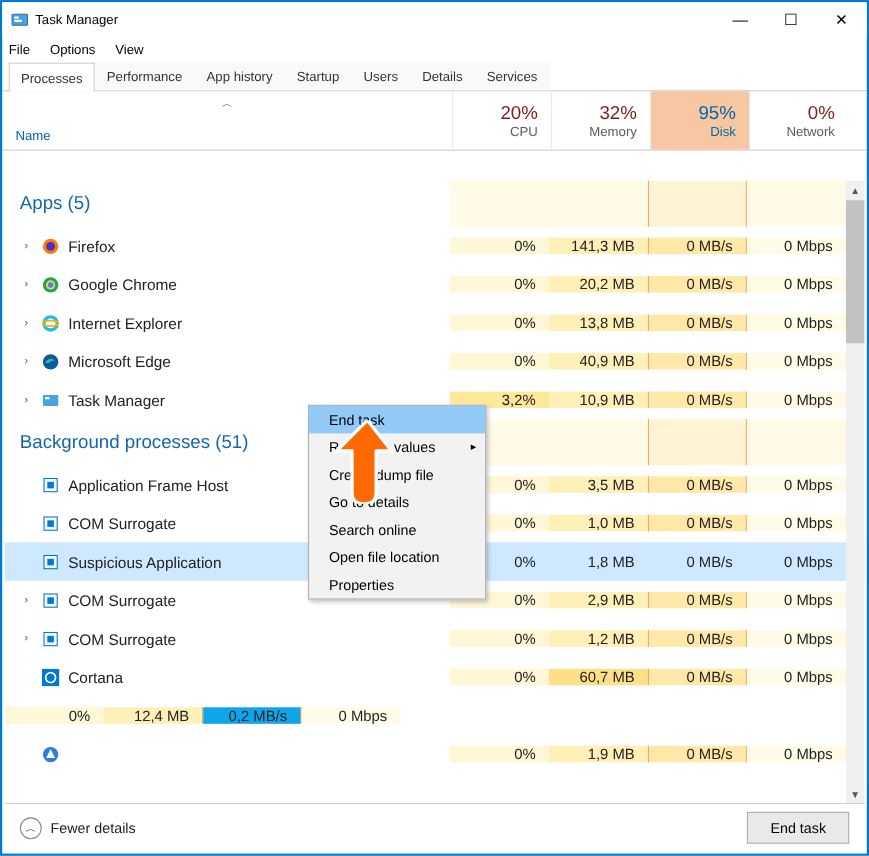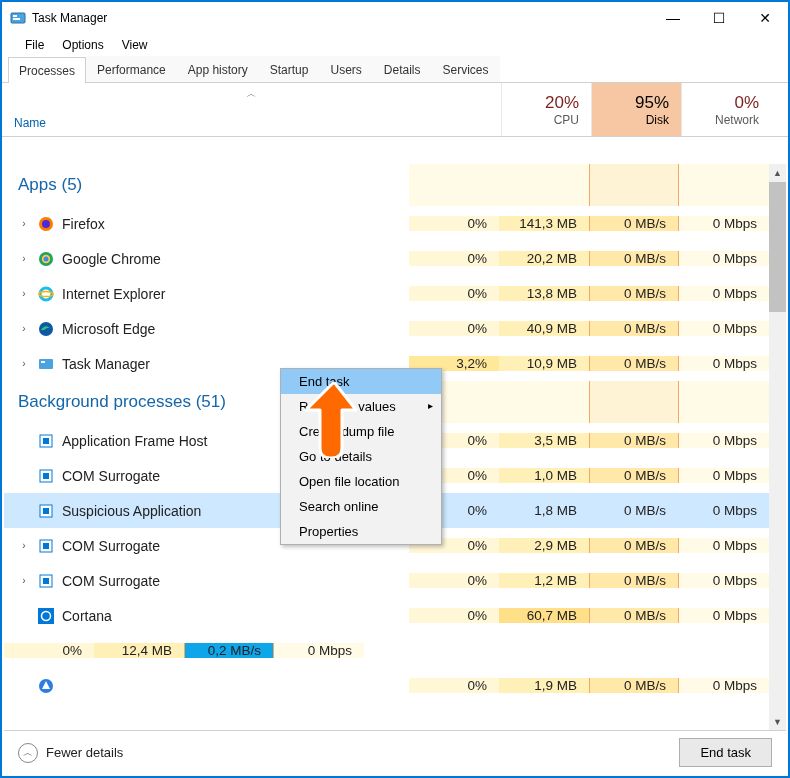--- a/index.html
+++ b/index.html
@@ -2,32 +2,32 @@
 <html><head>
 <meta charset="utf-8">
 <style>
 * { box-sizing: border-box; margin: 0; padding: 0; }
 body { font-family: "Segoe UI", Arial, sans-serif; font-size: 13px; background: #fff; width: 790px; height: 778px; overflow: hidden; border: 2px solid #0078d7; position: relative; }
 .titlebar { height: 32px; display: flex; align-items: center; padding-left: 8px; background: #fff; }
 .titlebar .app-icon { width: 16px; height: 16px; margin-right: 6px; display: inline-block; }
 .titlebar .title { font-size: 12px; color: #000; }
 .win-controls { margin-left: auto; display: flex; }
 .win-controls .ctrl { width: 46px; height: 32px; display: flex; align-items: center; justify-content: center; font-size: 14px; color: #000; }
-.menubar { height: 22px; display: flex; align-items: center; padding-left: 17px; font-size: 12px; gap: 6px; }
+.menubar { height: 22px; display: flex; align-items: center; padding-left: 0; font-size: 12px; gap: 6px; }
 .menubar .menu-item { padding: 2px 6px; cursor: default; }
 .tabs { display: flex; padding-left: 6px; border-bottom: 1px solid #d0d0d0; font-size: 12px; }
 .tabs .tab { padding: 6px 10px 5px; border: 1px solid transparent; border-bottom: none; color: #333; cursor: default; background:#f9f9f9; }
 .tabs .tab.active { border-color: #d0d0d0; background: #fff; position: relative; top: 1px; }
 .header-row { display:flex; border-bottom:1px solid #d0d0d0; height:54px; font-size:12px; }
 .header-row .col-name { flex:1; display:flex; align-items:flex-end; justify-content:flex-start; padding:0 12px 6px; color:#0063b1; position: relative; }
 .header-row .sort-caret { position: absolute; top: 4px; left: 50%; transform: translateX(-50%); font-size:10px; color:#555;}
 .header-row .col { width:90px; display:flex; flex-direction:column; justify-content:center; align-items:flex-end; padding:0 12px 0 0; border-left:1px solid #e8e8e8;}
 .header-row .pct { font-size:17px; color:#7f1d1d; }
 .header-row .hlabel { color:#5a5a5a; font-size:12px; }
-.header-row .col.hot .pct, .header-row .col.hot .hlabel { color:#000000; }
+.header-row .col.hot .pct, .header-row .col.hot .hlabel { color:#0369a1; }
 .header-row .col.hot { background:#f7c7a3; }
 .scroll { position:absolute; top:162px; bottom:46px; left:2px; right:2px; overflow:hidden; }
 .scrollbar { position:absolute; right:0; top:0; bottom:0; width:17px; background:#f0f0f0; }
 .scroll-thumb { position:absolute; right:0; top:18px; width:17px; height:130px; background:#c2c2c2; }
 .scroll-arrow { position:absolute; right:0; width:17px; height:17px; display:flex; align-items:center; justify-content:center; font-size:9px; color:#555; background:#f0f0f0;}
 .row { display:flex; height:35px; align-items:center; font-size:14px; color:#222;}
 .row .name { flex:1; display:flex; align-items:center; padding-left:14px; gap:8px; overflow:hidden; white-space:nowrap;}
 .row .chev { width:12px; font-size:10px; color:#555; display:inline-block; text-align:center;}
 .row .chev.empty { visibility:hidden;}
 .row .picon { width:16px; height:16px; display:inline-block;}
@@ -90,20 +90,24 @@
 
 <div class="header-row">
   <div class="col-name">
     <span class="sort-caret">︿</span>
     <span>Name</span>
   </div>
   <div class="col">
     <span class="pct">20%</span>
     <span class="hlabel">CPU</span>
   </div>
+  <div class="col">
+    <span class="pct">32%</span>
+    <span class="hlabel">Memory</span>
+  </div>
   <div class="col hot">
     <span class="pct">95%</span>
     <span class="hlabel">Disk</span>
   </div>
   <div class="col">
     <span class="pct">0%</span>
     <span class="hlabel">Network</span>
   </div>
   <div style="width:17px"></div>
 </div>
@@ -322,22 +326,22 @@
     <div class="scroll-thumb"></div>
     <div class="scroll-arrow" style="bottom:0">▼</div>
   </div>
 </div>
 
 <div class="context-menu">
   <div class="cm-item hl">End task</div>
   <div class="cm-item"><span>Resource values</span><span class="sub">▸</span></div>
   <div class="cm-item">Create dump file</div>
   <div class="cm-item">Go to details</div>
+  <div class="cm-item">Search online</div>
   <div class="cm-item">Open file location</div>
-  <div class="cm-item">Search online</div>
   <div class="cm-item">Properties</div>
 </div>
 
 <svg class="arrow-cursor" viewBox="0 0 64 76">
   <path d="M32 0 L54 28 L40 28 L40 66 Q40 76 30 76 L28 76 Q18 76 18 66 L18 28 L4 28 Z" fill="#ff6a00" stroke="#ffffff" stroke-width="3" stroke-linejoin="round"></path>
 </svg>
 
 <div class="footer">
   <div class="fewer">
     <span class="circ">︿</span>

